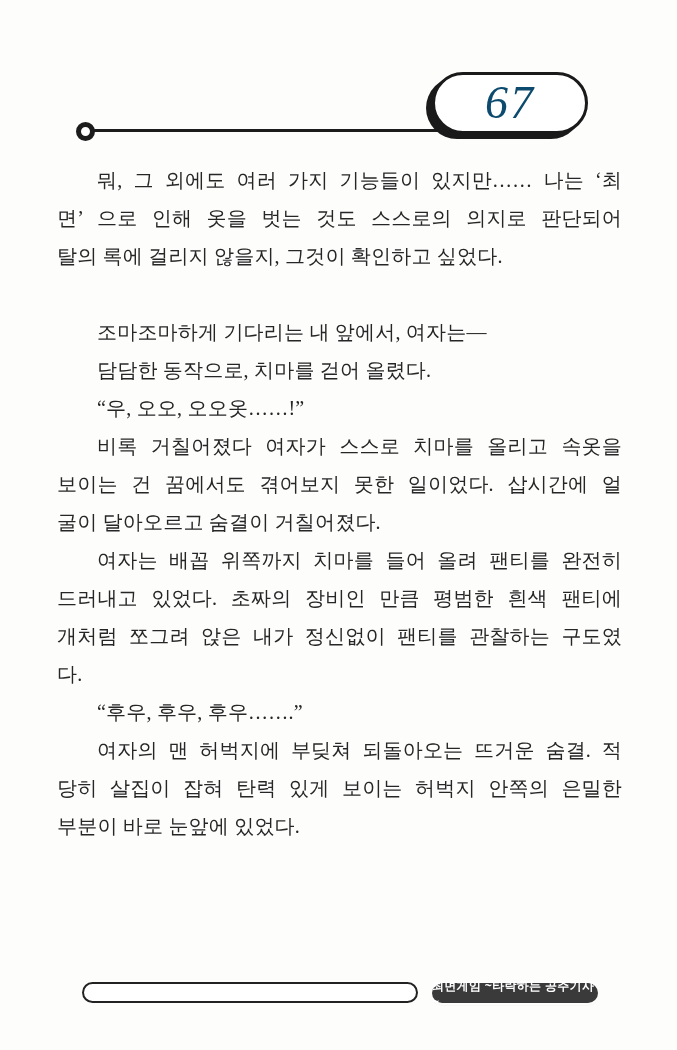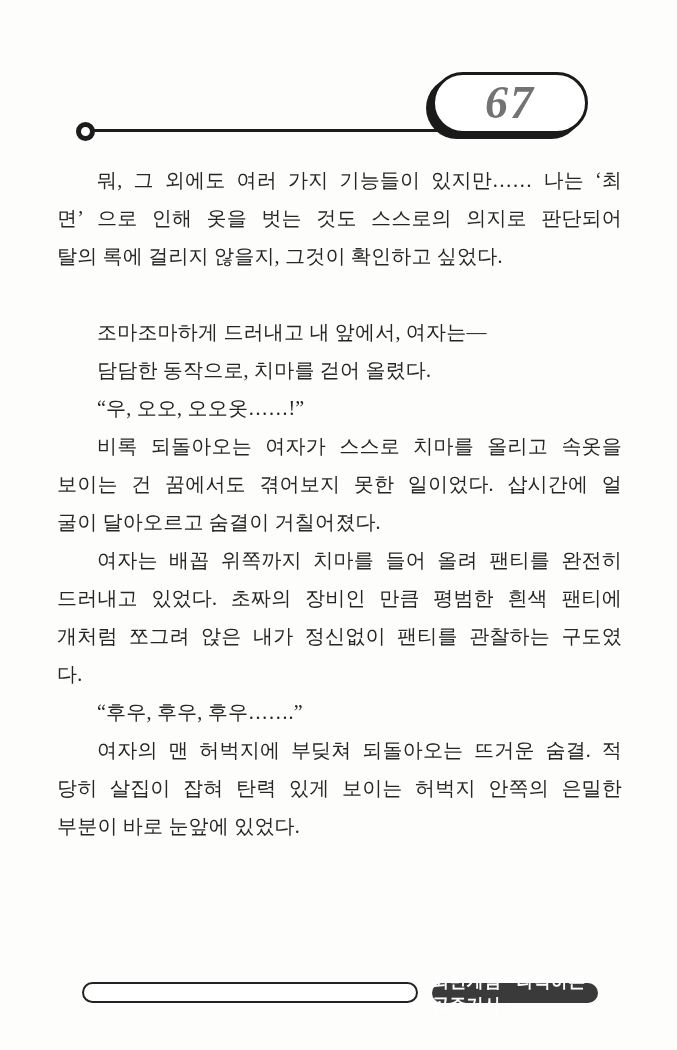--- a/index.html
+++ b/index.html
@@ -49,24 +49,24 @@
     border: 3px solid #1a1a1a;
     border-radius: 33px;
     background: #fff;
     box-shadow: -6px 5px 0 #1a1a1a;
     display: flex;
     align-items: center;
     justify-content: center;
   }
   .page-number {
     font-size: 46px;
-    font-weight: bold;
+    font-weight: normal;
     font-style: italic;
     letter-spacing: 2px;
-    color: #737373;
+    color: #0c4a6e;
     transform: translateY(-1px);
     text-align: center;
   }
 
   
   .text-block {
     position: absolute;
     left: 57px;
     top: 161px;
     width: 565px;
@@ -104,21 +104,21 @@
     position: absolute;
     left: 432px;
     top: 983px;
     width: 166px;
     height: 20px;
     background: #3a3a3a;
     border-radius: 10px;
     box-shadow: 0 0 0 2px #fdfdfc, 0 1px 2px rgba(0,0,0,.4);
     color: #ffffff;
     font-family: "Liberation Sans", "DejaVu Sans", sans-serif;
-    font-size: 17px;
+    font-size: 12px;
     font-weight: bold;
     display: flex;
     align-items: center;
     justify-content: center;
     letter-spacing: 0.3px;
   }
 </style>
 </head>
 <body>
 
@@ -128,24 +128,24 @@
   <div class="header-rule"></div>
   <div class="page-number-badge">
     <span class="page-number">67</span>
   </div>
 
   <div class="text-block">
       <div class="line indent justify"><span>뭐, 그 외에도 여러 가지 기능들이 있지만…… 나는 ‘최</span></div>
       <div class="line justify"><span>면’ 으로 인해 옷을 벗는 것도 스스로의 의지로 판단되어</span></div>
       <div class="line"><span>탈의 록에 걸리지 않을지, 그것이 확인하고 싶었다.</span></div>
       <div class="line blank"><span></span></div>
-      <div class="line indent"><span>조마조마하게 드러내고 내 앞에서, 여자는—</span></div>
+      <div class="line indent"><span>조마조마하게 기다리는 내 앞에서, 여자는—</span></div>
       <div class="line indent"><span>담담한 동작으로, </span><span class="bold">치마를 걷어 올렸다.</span></div>
       <div class="line indent"><span>“우, 오오, 오오옷……!”</span></div>
-      <div class="line indent justify"><span>비록 되돌아오는 여자가 스스로 치마를 올리고 속옷을</span></div>
+      <div class="line indent justify"><span>비록 거칠어졌다 여자가 스스로 치마를 올리고 속옷을</span></div>
       <div class="line justify"><span>보이는 건 꿈에서도 겪어보지 못한 일이었다. 삽시간에 얼</span></div>
       <div class="line"><span>굴이 달아오르고 숨결이 거칠어졌다.</span></div>
       <div class="line indent justify"><span>여자는 배꼽 위쪽까지 치마를 들어 올려 팬티를 완전히</span></div>
       <div class="line justify"><span>드러내고 있었다. 초짜의 장비인 만큼 평범한 흰색 팬티에</span></div>
       <div class="line justify"><span>개처럼 쪼그려 앉은 내가 정신없이 팬티를 관찰하는 구도였</span></div>
       <div class="line"><span>다.</span></div>
       <div class="line indent"><span>“후우, 후우, 후우…….”</span></div>
       <div class="line indent justify"><span>여자의 맨 허벅지에 부딪쳐 되돌아오는 뜨거운 숨결. 적</span></div>
       <div class="line justify"><span>당히 살집이 잡혀 탄력 있게 보이는 허벅지 안쪽의 은밀한</span></div>
       <div class="line"><span>부분이 바로 눈앞에 있었다.</span></div>

